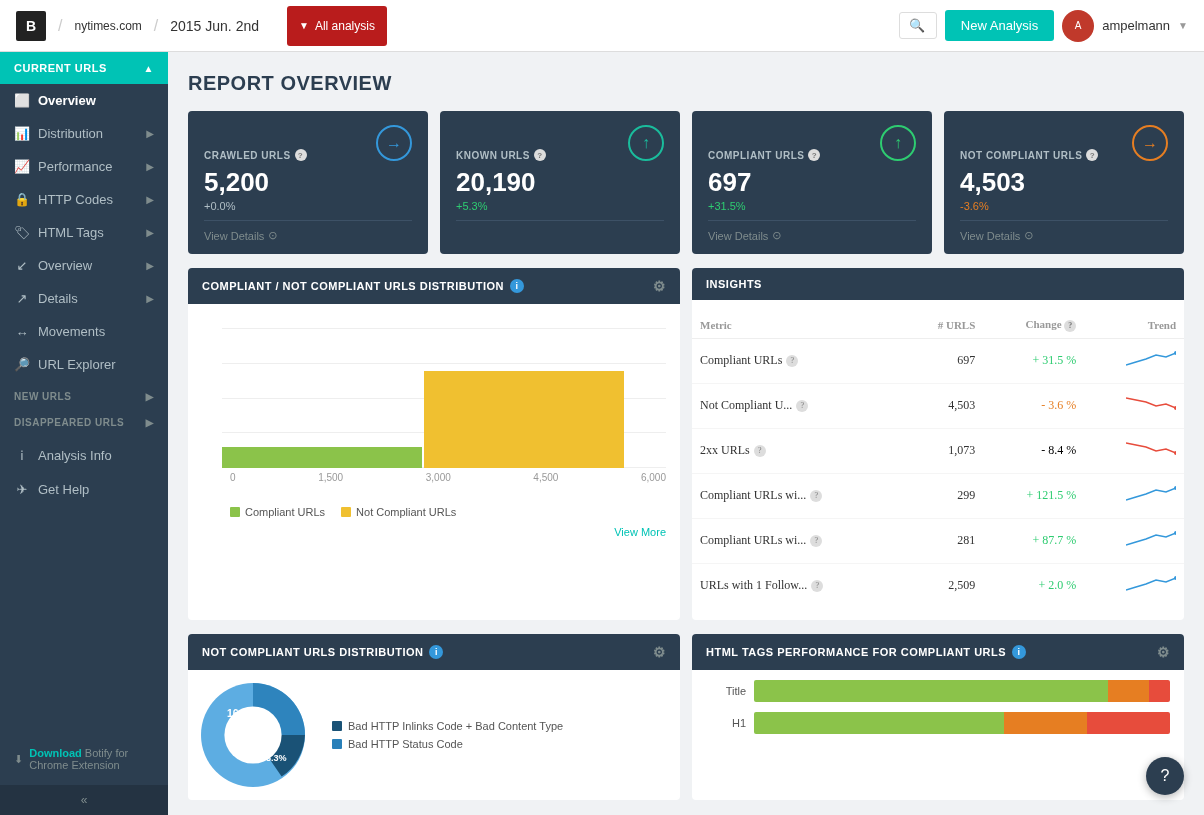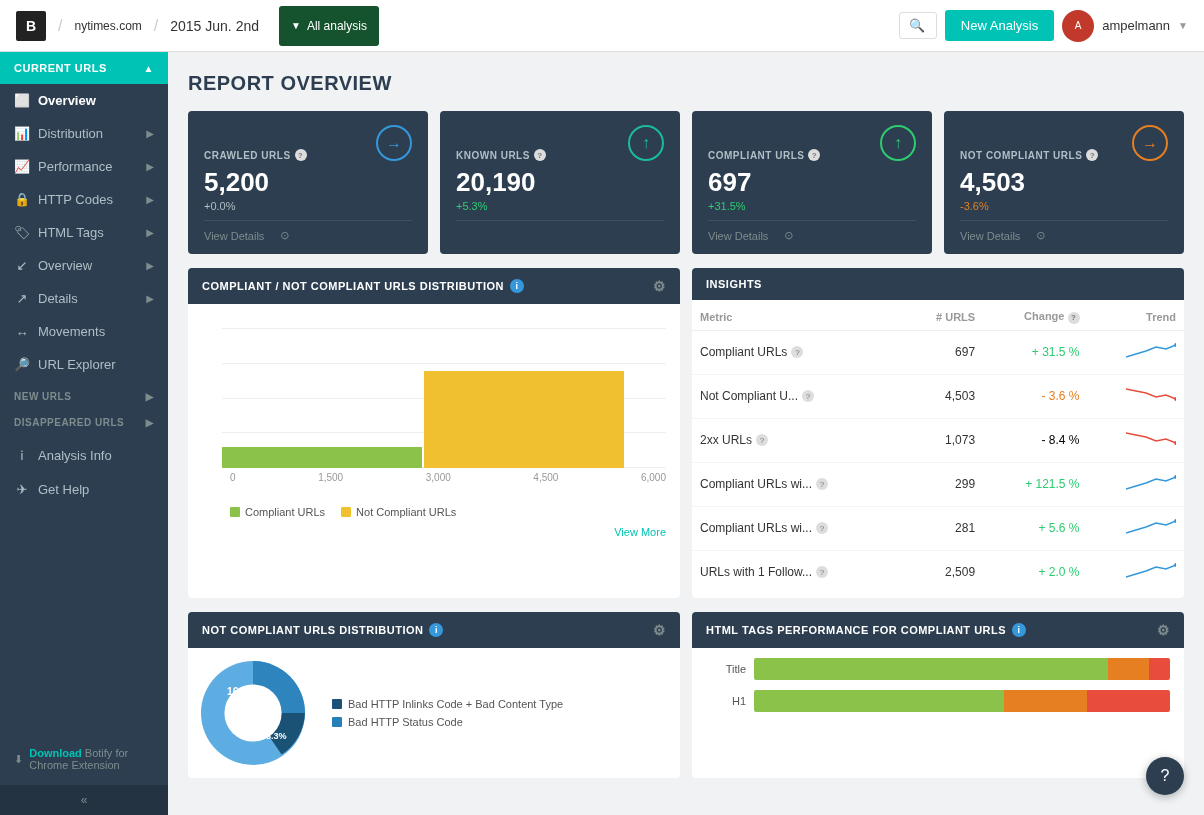--- a/index.html
+++ b/index.html
@@ -4,21 +4,21 @@
   <style>
     * { box-sizing: border-box; margin: 0; padding: 0; }
     body { font-family: -apple-system, BlinkMacSystemFont, 'Segoe UI', Arial, sans-serif; font-size: 13px; background: #f0f2f4; color: #333; display: flex; flex-direction: column; height: 815px; overflow: hidden; }
 
     
     .topbar { background: #fff; height: 52px; display: flex; align-items: center; padding: 0 16px; border-bottom: 1px solid #ddd; gap: 8px; flex-shrink: 0; }
     .topbar-logo { background: #222; color: #fff; font-weight: bold; font-size: 14px; width: 30px; height: 30px; display: flex; align-items: center; justify-content: center; border-radius: 2px; }
     .topbar-sep { color: #ccc; font-size: 16px; margin: 0 4px; }
     .topbar-site { color: #333; font-size: 12px; }
     .topbar-date { color: #333; font-size: 14px; }
-    .topbar-filter { background: #14532d; color: #fff; padding: 13px 12px; border-radius: 3px; font-size: 12px; display: flex; align-items: center; gap: 6px; cursor: pointer; margin-left: 12px; }
+    .topbar-filter { background: #b91c1c; color: #fff; padding: 13px 12px; border-radius: 3px; font-size: 12px; display: flex; align-items: center; gap: 6px; cursor: pointer; margin-left: 20px; }
     .topbar-filter::before { content: '▼'; font-size: 10px; }
     .topbar-spacer { flex: 1; }
     .topbar-search { border: 1px solid #ddd; border-radius: 3px; padding: 5px 10px; background: #fff; cursor: pointer; }
     .topbar-new-analysis { background: #00c3b5; color: #fff; border: none; padding: 8px 16px; border-radius: 3px; font-size: 13px; cursor: pointer; font-weight: 500; }
     .topbar-avatar { width: 32px; height: 32px; border-radius: 50%; background: #c0392b; overflow: hidden; display: flex; align-items: center; justify-content: center; color: white; font-size: 10px; }
     .topbar-user { font-size: 13px; color: #333; }
 
     
     .app-body { display: flex; flex: 1; overflow: hidden; }
 
@@ -46,21 +46,21 @@
     .stat-card-icon { width: 36px; height: 36px; border-radius: 50%; border: 2px solid; display: flex; align-items: center; justify-content: center; font-size: 16px; }
     .icon-blue { border-color: #3498db; color: #3498db; }
     .icon-cyan { border-color: #1abc9c; color: #1abc9c; }
     .icon-green { border-color: #2ecc71; color: #2ecc71; }
     .icon-orange { border-color: #e67e22; color: #e67e22; }
     .stat-value { font-size: 26px; font-weight: bold; margin-bottom: 2px; }
     .stat-change { font-size: 11px; margin-bottom: 8px; }
     .stat-change.positive { color: #2ecc71; }
     .stat-change.neutral { color: #b0bec5; }
     .stat-change.negative { color: #e67e22; }
-    .stat-view-details { font-size: 11px; color: #7f8c8d; border-top: 1px solid #3d5166; padding-top: 8px; display: flex; align-items: center; gap: 16px; cursor: pointer; }
+    .stat-view-details { font-size: 11px; color: #7f8c8d; border-top: 1px solid #3d5166; padding-top: 8px; display: flex; align-items: center; gap: 4px; cursor: pointer; }
 
     
     .charts-row { display: grid; grid-template-columns: 1fr 1fr; gap: 12px; margin-bottom: 14px; }
     .chart-card { background: #fff; border-radius: 4px; overflow: hidden; }
     .chart-header { background: #2c3e50; color: #fff; padding: 10px 14px; font-size: 11px; font-weight: bold; letter-spacing: 0.5px; display: flex; align-items: center; justify-content: space-between; }
     .chart-header-title { display: flex; align-items: center; gap: 6px; }
     .chart-header-gear { color: #7f8c8d; cursor: pointer; font-size: 14px; }
     .chart-body { padding: 14px; }
 
     
@@ -327,21 +327,21 @@
           <div class="view-more">
             <a>View More</a>
           </div>
         </div>
       </div>
 
       <div class="chart-card">
         <div class="chart-header">
           <span>INSIGHTS</span>
         </div>
-        <div style="padding: 4px 0;">
+        <div style="padding: 12px 0; font-family: Liberation Serif, serif;">
           <table class="insights-table">
             <thead>
               <tr>
                 <th>Metric</th>
                 <th># URLS</th>
                 <th>
                   <span>Change</span>
                   <span class="help-icon">?</span>
                 </th>
                 <th>Trend</th>
@@ -390,21 +390,21 @@
                   <td><svg class="sparkline" width="50" height="24" viewBox="0 0 50 24">
     <polyline points="0,18 10,15 20,12 30,8 40,10 50,6" fill="none" stroke="#3498db" stroke-width="1.5"></polyline>
          <circle cx="50" cy="6" r="2" fill="#3498db"></circle>
   </svg></td>
                 </tr>
                 <tr>
                   <td>
                     <span style="display:flex;align-items:center;gap:4px;font-size:12px;">Compliant URLs wi... <span class="help-icon">?</span></span>
                   </td>
                   <td>281</td>
-                  <td><span style="color:#2ecc71;">+ 5.6 %</span></td>
+                  <td><span style="color:#2ecc71;">+ 87.7 %</span></td>
                   <td><svg class="sparkline" width="50" height="24" viewBox="0 0 50 24">
     <polyline points="0,18 10,15 20,12 30,8 40,10 50,6" fill="none" stroke="#3498db" stroke-width="1.5"></polyline>
          <circle cx="50" cy="6" r="2" fill="#3498db"></circle>
   </svg></td>
                 </tr>
                 <tr>
                   <td>
                     <span style="display:flex;align-items:center;gap:4px;font-size:12px;">URLs with 1 Follow... <span class="help-icon">?</span></span>
                   </td>
                   <td>2,509</td>

